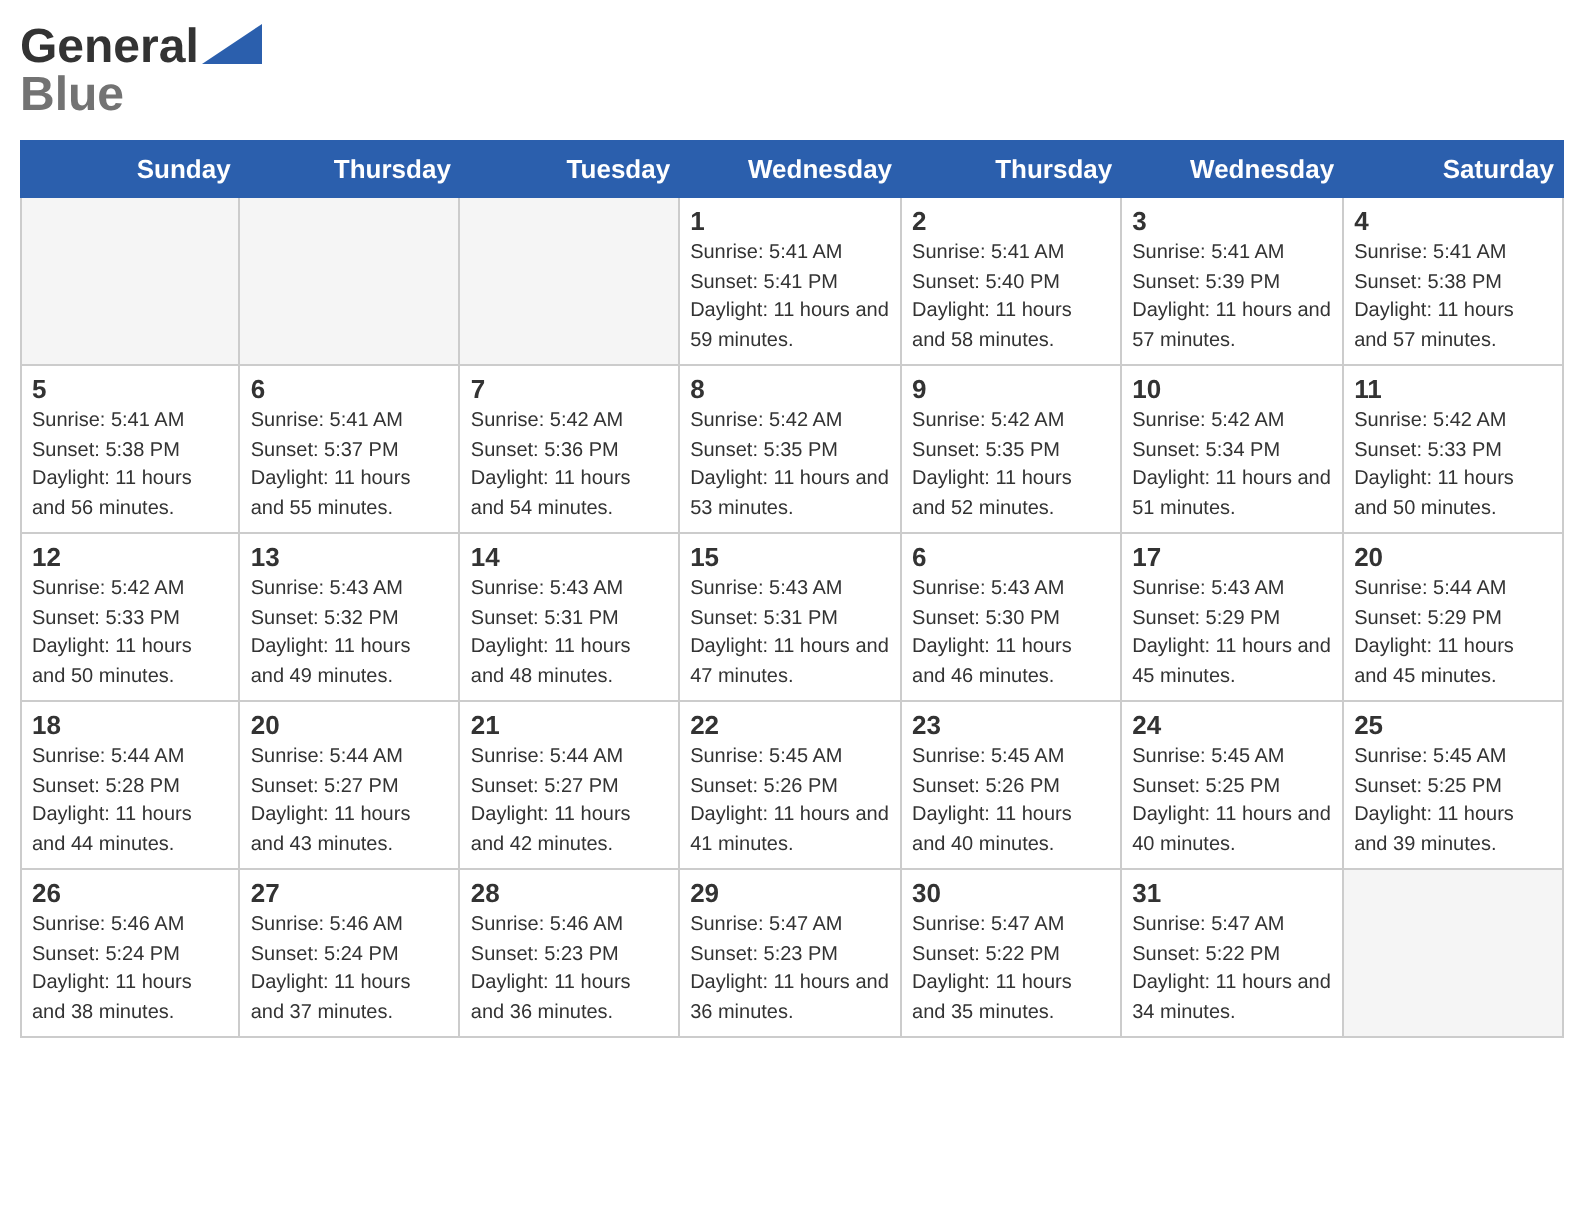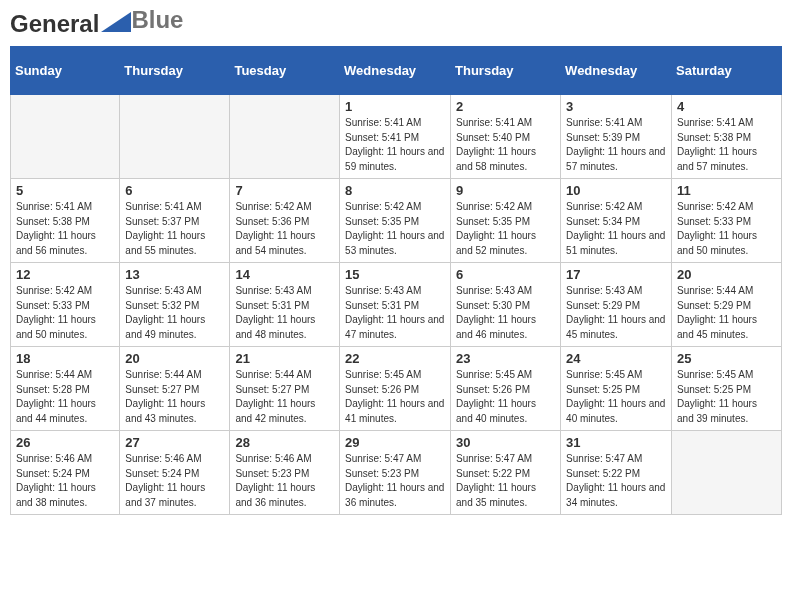--- a/index.html
+++ b/index.html
@@ -11,21 +11,21 @@
       padding: 10px;
     }
     .header {
       display: flex;
       justify-content: space-between;
       align-items: flex-start;
       margin-bottom: 8px;
     }
     .logo {
       display: flex;
-      flex-direction: row;
+      flex-direction: column;
       align-items: flex-start;
     }
     .logo-row {
       display: flex;
       align-items: center;
     }
     .title-section {
       text-align: right;
     }
     .month-title {
@@ -40,22 +40,22 @@
     .calendar {
       width: 100%;
       border-collapse: collapse;
       border: 1px solid #ccc;
     }
     .calendar th {
       background: #2b5fad;
       color: #fff;
       font-size: 13px;
       font-weight: bold;
-      padding: 16px 4px;
-      text-align: left;
+      padding: 6px 4px;
+      text-align: right;
       border: 1px solid #2b5fad;
     }
     .calendar td {
       vertical-align: top;
       border: 1px solid #ccc;
       padding: 4px 5px;
       font-size: 10.5px;
       color: #333;
       width: 113px;
       min-height: 85px;

